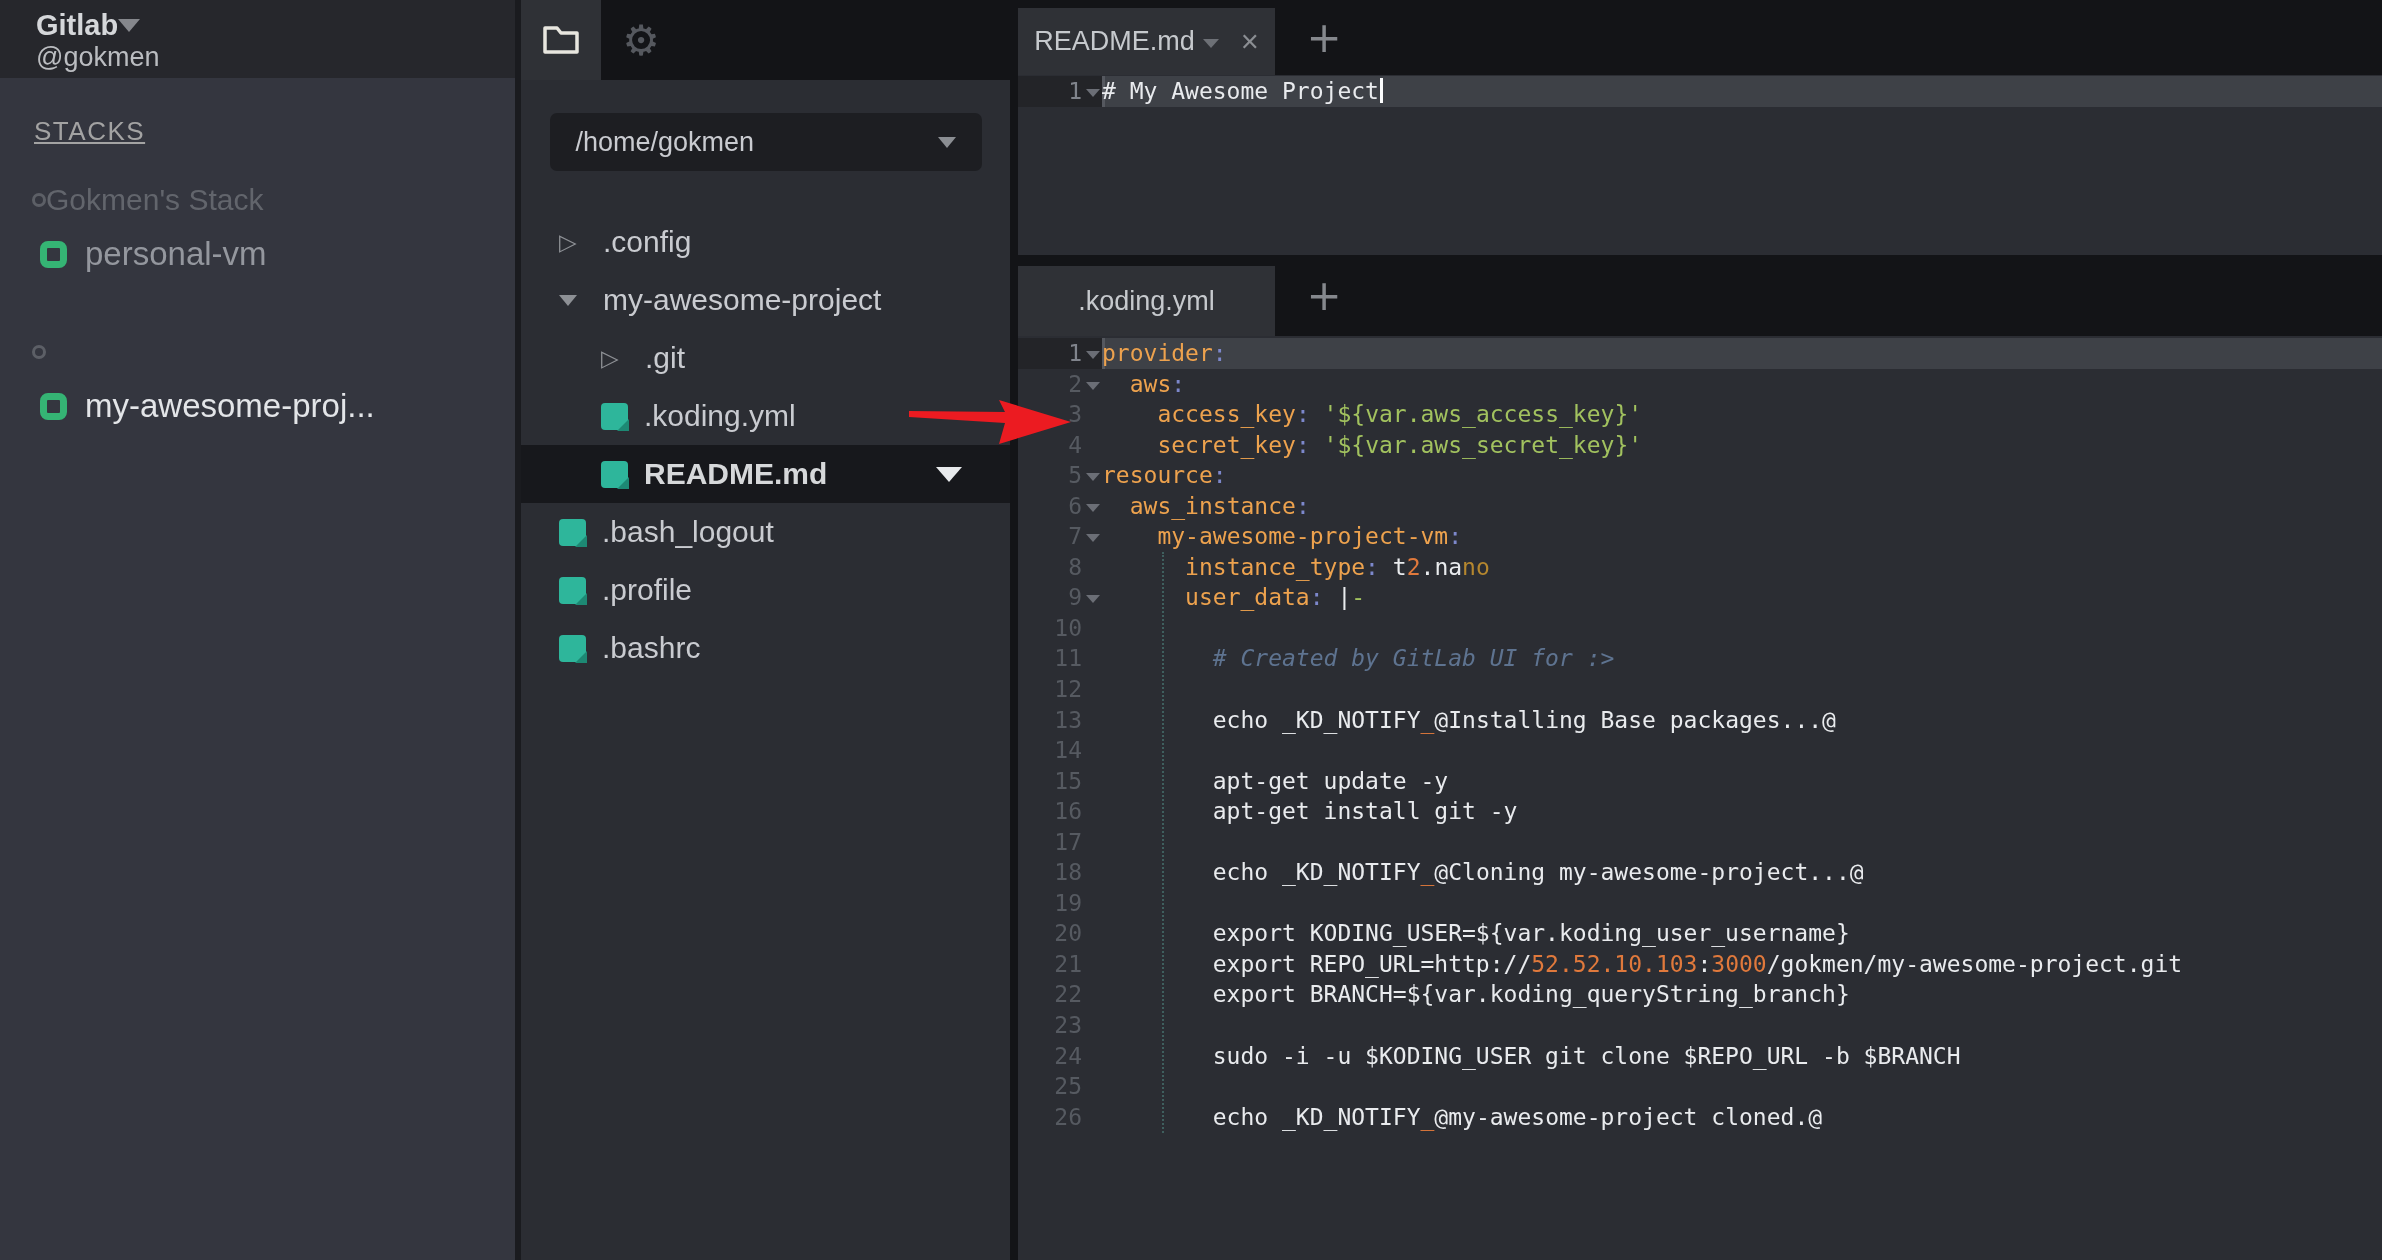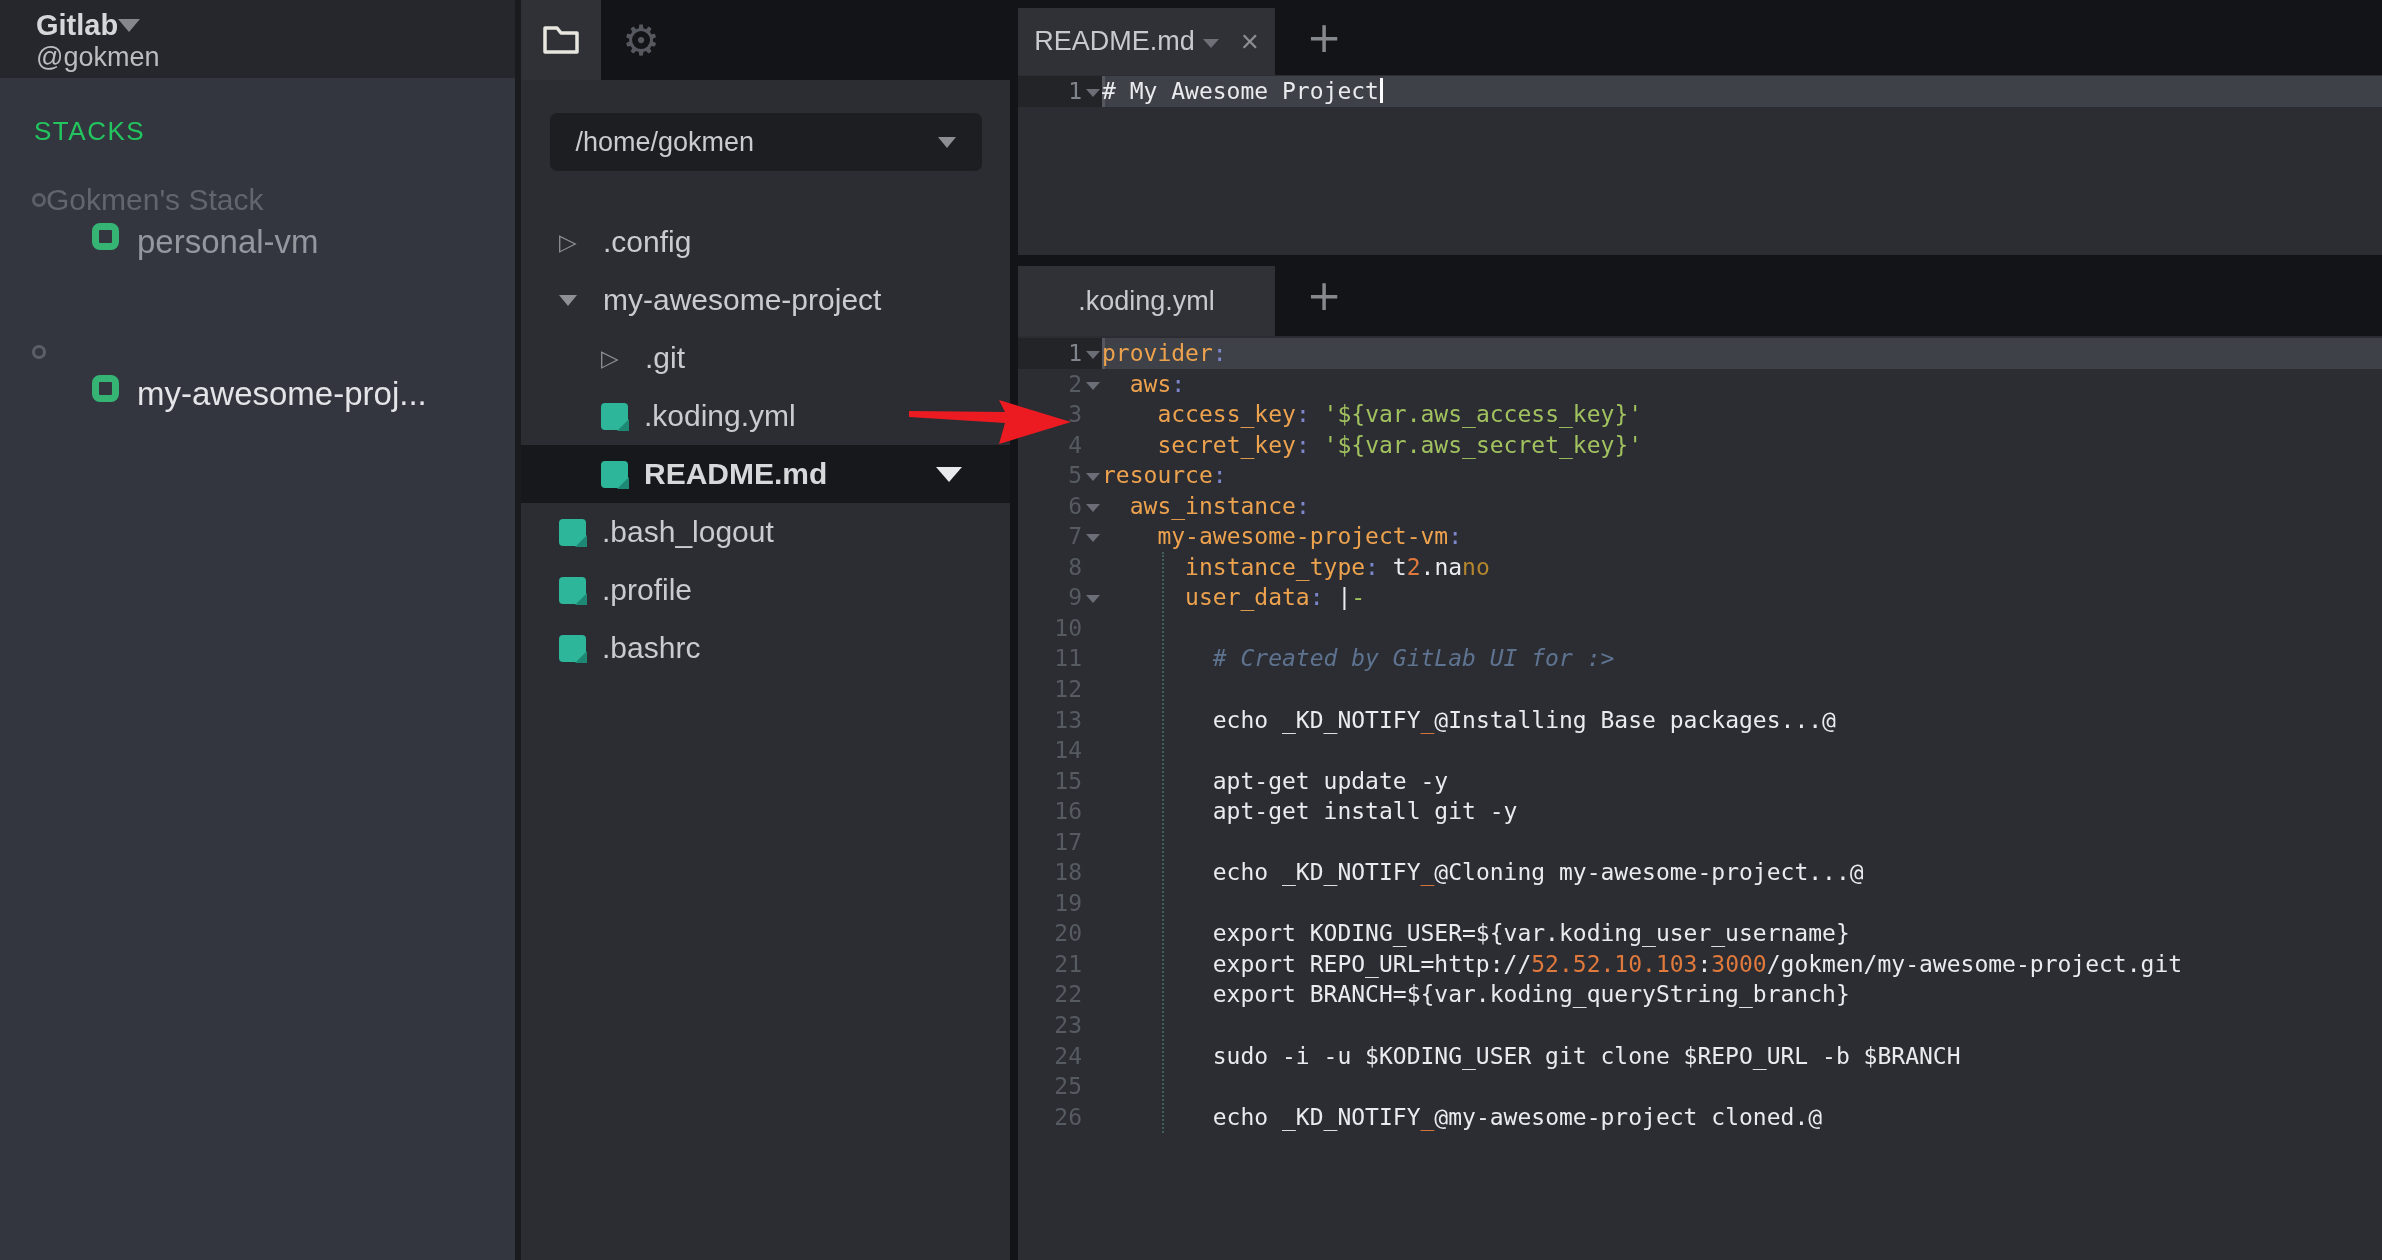--- a/index.html
+++ b/index.html
@@ -6,27 +6,27 @@
   html,body { width:2382px; height:1260px; overflow:hidden; background:#2b2d33;
               font-family:"Liberation Sans","DejaVu Sans",sans-serif; }
   .app { position:relative; width:2382px; height:1260px; }
 
   
   .sidebar { position:absolute; left:0; top:0; width:515px; height:1260px; background:#34363f; }
   .sb-header { height:78px; background:#26272c; padding:8px 0 0 36px; cursor:pointer; }
   .team-line { display:flex; align-items:center; font-size:29px; font-weight:700; color:#d5d7da; line-height:34px;}
   .caret-down { width:0; height:0; border-left:11px solid transparent; border-right:11px solid transparent; border-top:13px solid #85878c; }
   .sb-user { font-size:27px; color:#bbbdc1; line-height:31px; }
-  .sb-label { margin:38px 0 0 34px; font-size:26px; color:#22c55e; letter-spacing:1.5px; }
+  .sb-label { margin:38px 0 0 34px; font-size:26px; color:#a3a3a3; letter-spacing:1.5px;text-decoration:underline; }
   .stack-group { margin-top:30px; }
   .stack-group + .stack-group { margin-top:44px; }
   .stack-row { display:flex; align-items:center; padding-left:32px; height:46px; font-size:30px; color:#d3d5d9; cursor:pointer;}
   .stack-row.dim { color:#62656c; }
   .ring { width:14px; height:14px; border-radius:50%; border:3px solid #5c5f66; flex:none;}
-  .machine-row { display:flex; gap:18px; padding-left:92px; height:62px; font-size:33px; color:#e3e5e8; cursor:pointer;}
+  .machine-row { display:flex; align-items:center; gap:18px; padding-left:40px; height:62px; font-size:33px; color:#e3e5e8; cursor:pointer;}
   .machine-row.dim { color:#94979e; }
   .vm-icon { width:27px; height:27px; border:7px solid #35b474; border-radius:8px; flex:none; }
 
   
   .tree-panel { position:absolute; left:515px; top:0; width:495px; height:1260px;
                 background:#2b2d33; border-left:6px solid #1a1b1f; }
   .tree-tabbar { height:80px; background:#131417; display:flex; }
   .tree-tab { width:80px; height:80px; display:flex; align-items:center; justify-content:center; cursor:pointer;}
   .tree-tab.active { background:#2f3136; }
   .gear-glyph { font-size:42px; color:#55585e; font-family:"DejaVu Sans",sans-serif; }

